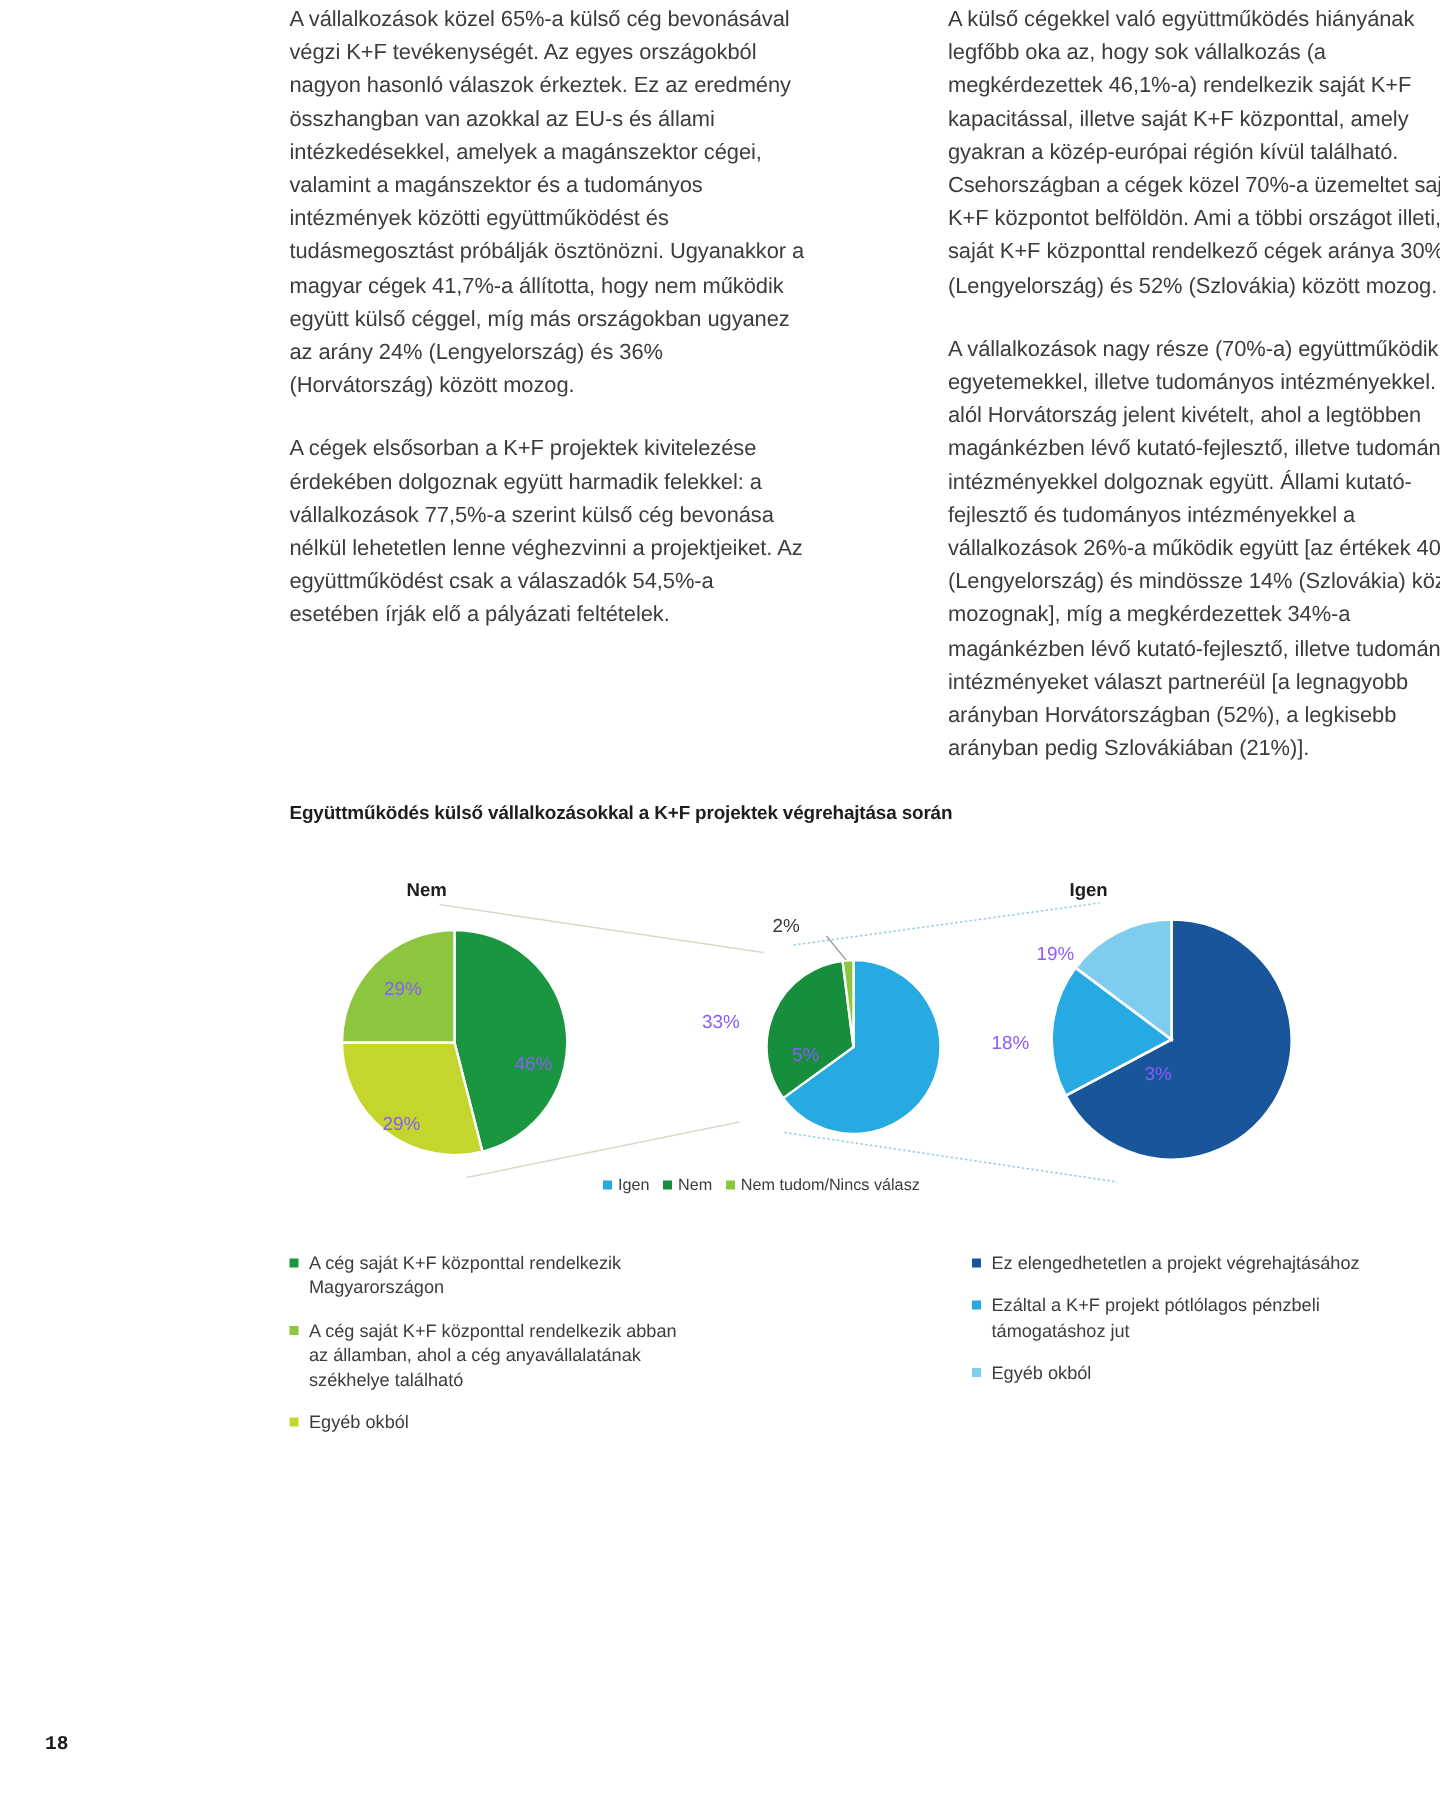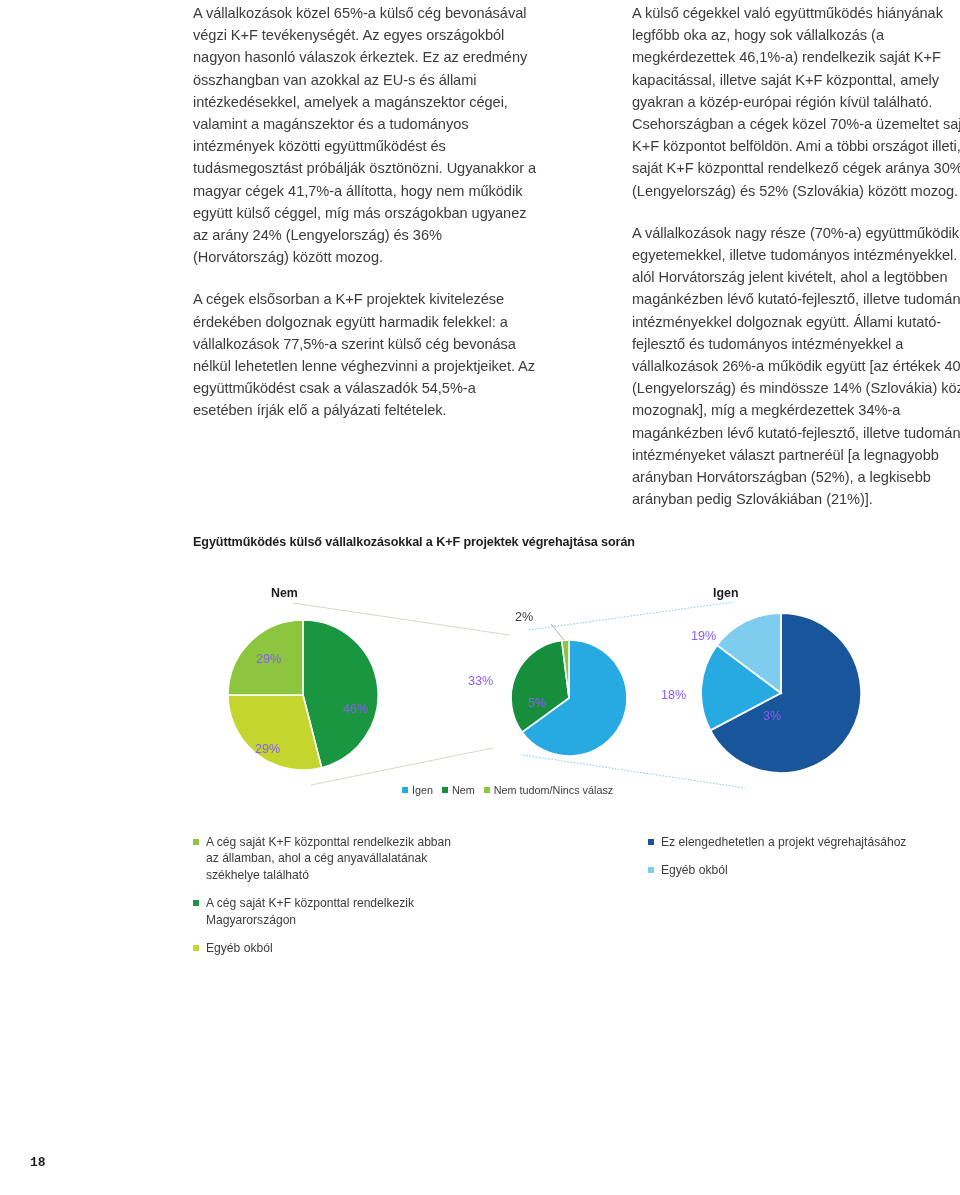--- a/index.html
+++ b/index.html
@@ -189,39 +189,43 @@
       <span>Nem</span>
     </span>
     <span class="item">
       <span class="sw" style="background:#8cc63f"></span>
       <span>Nem tudom/Nincs válasz</span>
     </span>
   </div>
 
   <div class="legend-block legend-left">
     <div class="row">
+      <span class="bullet" style="background:#1a9641"></span>
+      <span>A cég saját K+F központtal rendelkezik Magyarországon</span>
+    </div>
+    <div class="row">
       <span class="bullet" style="background:#8cc63f"></span>
       <span>A cég saját K+F központtal rendelkezik abban az államban, ahol a cég anyavállalatának székhelye található</span>
     </div>
     <div class="row">
-      <span class="bullet" style="background:#1a9641"></span>
-      <span>A cég saját K+F központtal rendelkezik Magyarországon</span>
-    </div>
-    <div class="row">
       <span class="bullet" style="background:#c4d52e"></span>
       <span>Egyéb okból</span>
     </div>
   </div>
 
   <div class="legend-block legend-right">
     <div class="row">
       <span class="bullet" style="background:#18559a"></span>
       <span>Ez elengedhetetlen a projekt végrehajtásához</span>
     </div>
     <div class="row">
+      <span class="bullet" style="background:#27a9e1"></span>
+      <span>Ezáltal a K+F projekt pótlólagos pénzbeli támogatáshoz jut</span>
+    </div>
+    <div class="row">
       <span class="bullet" style="background:#7fcdee"></span>
       <span>Egyéb okból</span>
     </div>
   </div>
 
   <div class="page-number">18</div>
 
 </div>
 
 </body></html>

